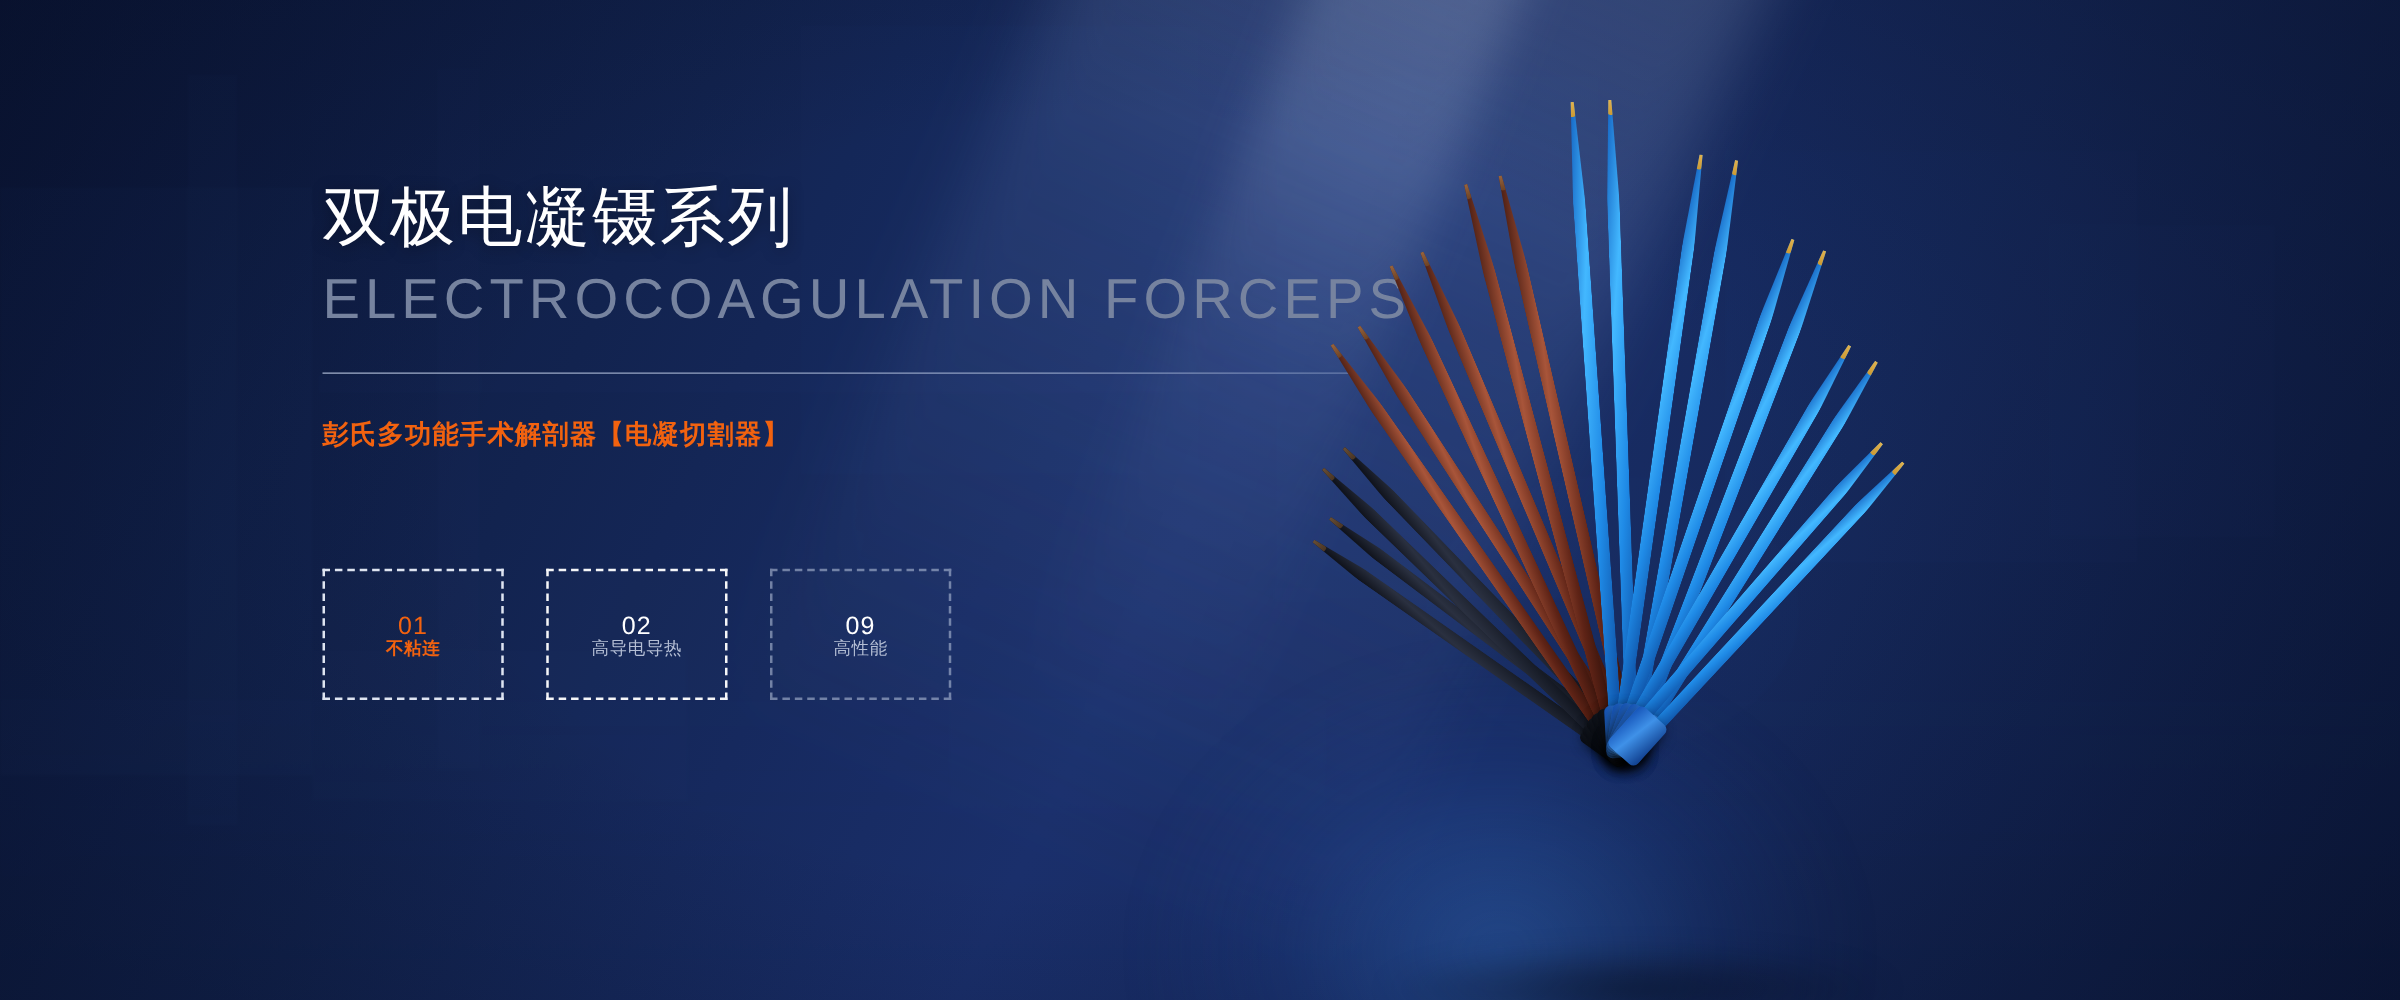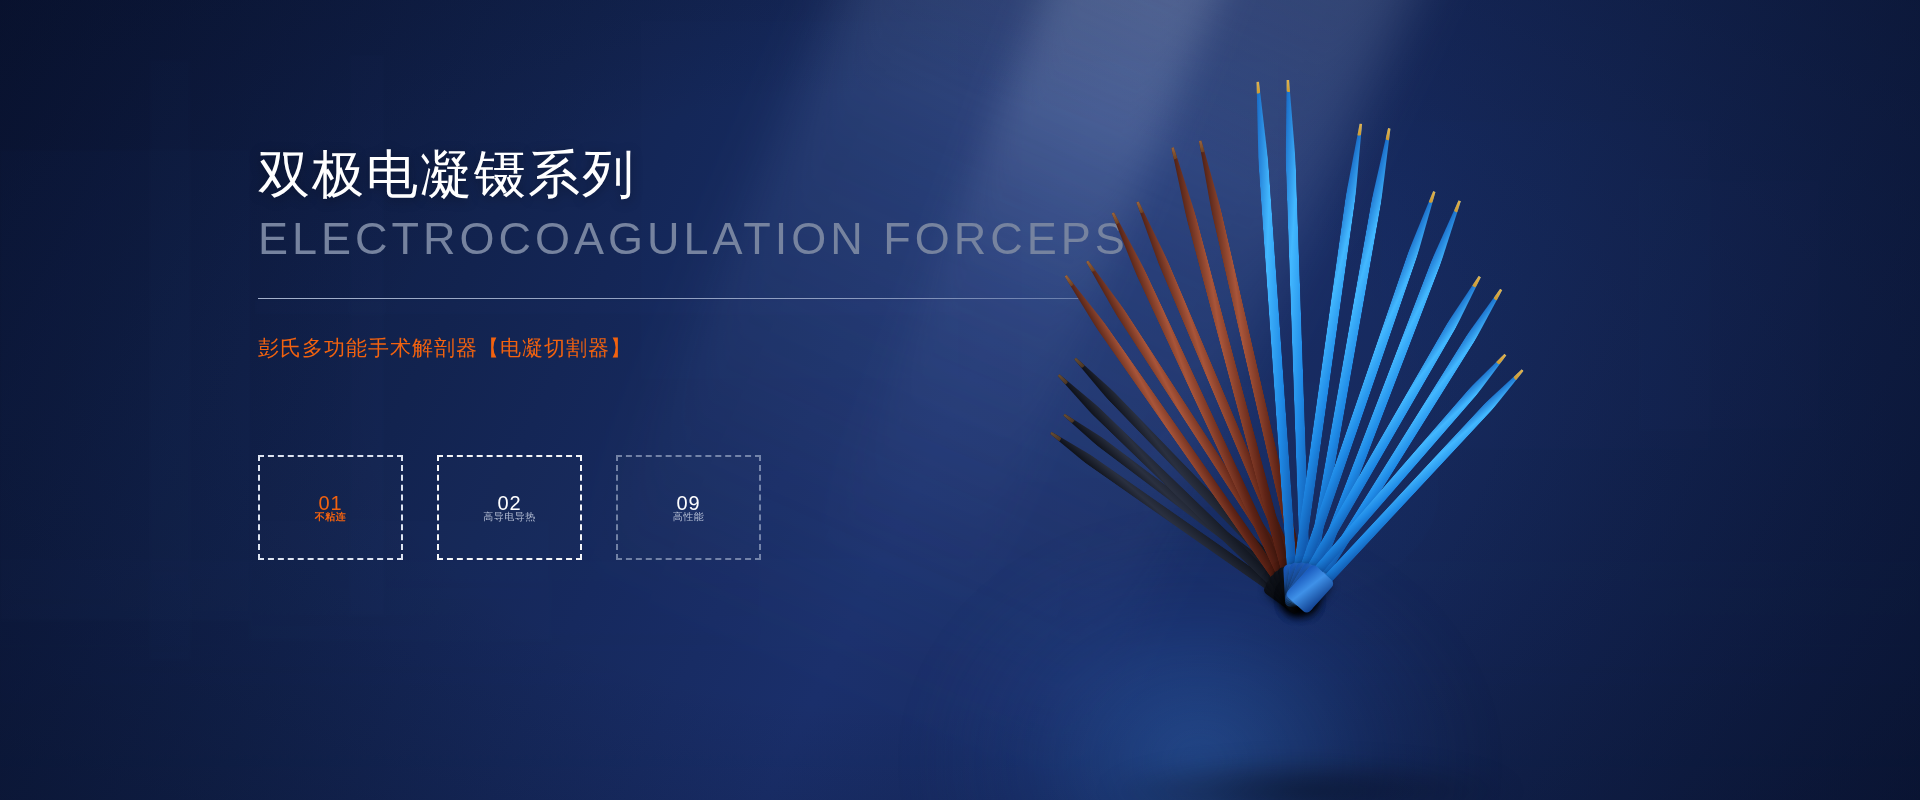--- a/index.html
+++ b/index.html
@@ -79,36 +79,36 @@
     color:#76839f; font-weight:300; white-space:nowrap;text-align:center;
   }
   .divider{
     position:absolute; left:258px; top:298px;
     width:822px; height:1px;
     background:linear-gradient(90deg, rgba(190,203,228,.85) 0%, rgba(176,190,220,.75) 70%, rgba(150,168,205,.55) 100%);
   }
   .subtitle{
     position:absolute; left:258px; top:337px;
     font-size:21px; line-height:1; letter-spacing:1px;
-    color:#f2620f; font-weight:400; white-space:nowrap;
+    color:#f2620f; font-weight:700; white-space:nowrap;
   }
 
   
   .features{ position:absolute; left:258px; top:455px; display:flex; }
   .feature{
     width:145px; height:105px;
     display:flex; flex-direction:column;
     align-items:center; justify-content:center;
     margin-right:34px;
     border:2px dashed rgba(205,215,235,.55);
     background:rgba(255,255,255,0.012);
   }
   .feature:last-child{ margin-right:0; }
   .feature .num{ font-size:20px; font-weight:400; line-height:1; letter-spacing:1px; color:#ffffff; }
-  .feature .cap{ font-size:10px; line-height:1; margin-top:0; color:#b4bed4; letter-spacing:.5px;font-family:Liberation Mono, monospace; }
+  .feature .cap{ font-size:14px; line-height:1; margin-top:0; color:#b4bed4; letter-spacing:.5px; }
 
   .feature.f01{ border-color:rgba(240,245,255,.92); }
   .feature.f01 .num{ color:#f2620f; }
   .feature.f01 .cap{ color:#f2620f; font-weight:700; }
   .feature.f02{ border-color:rgba(255,255,255,.96); }
   .feature.f03{ border-color:rgba(196,208,230,.52); }
   .feature.f04{ border-color:rgba(214,224,242,.72); }
 
   
   .product{ position:absolute; left:1040px; top:0; width:880px; height:800px; }

